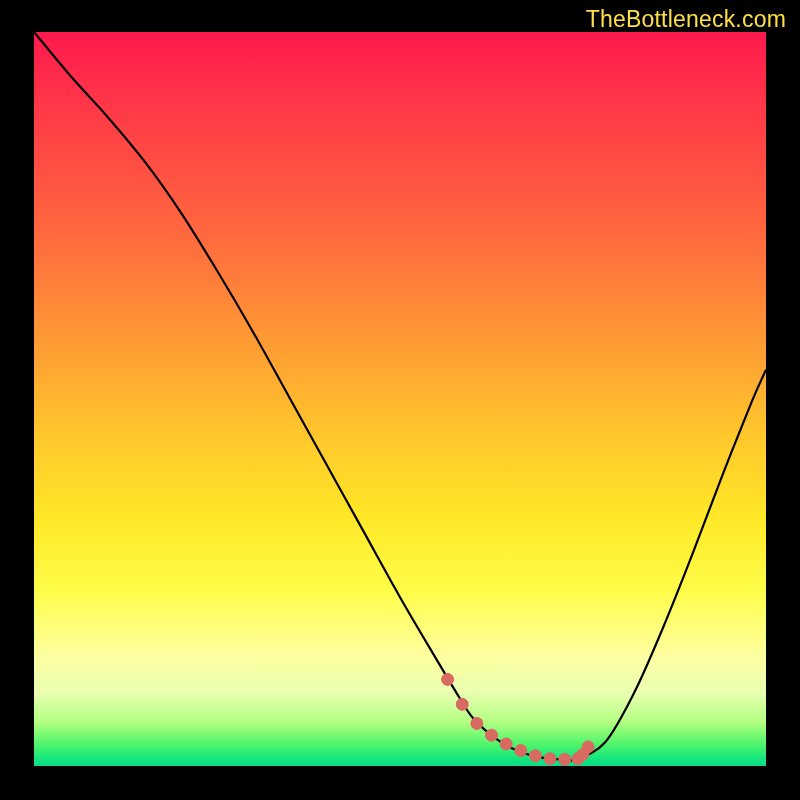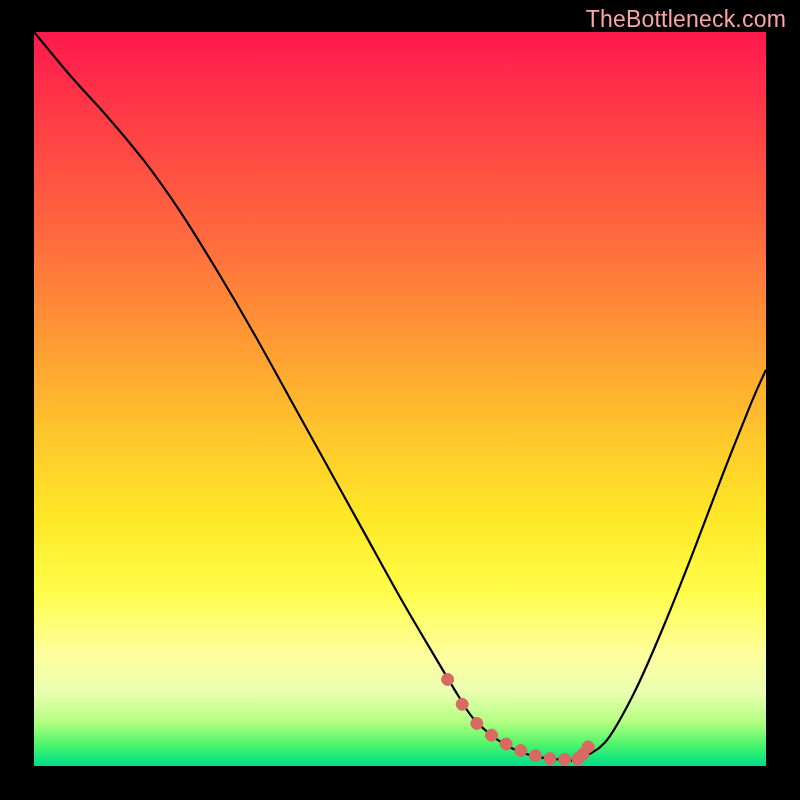--- a/index.html
+++ b/index.html
@@ -14,21 +14,21 @@
   .frame {
     position: relative;
     width: 800px;
     height: 800px;
     background: #000;
   }
   .watermark {
     position: absolute;
     top: 6px;
     right: 14px;
-    color: #fca5a5;
+    color: #fde047;
     font-size: 23px;
     font-weight: 400;
     letter-spacing: 0.2px;
     z-index: 10;
   }
   .plot-area {
     position: absolute;
     left: 34px;
     top: 32px;
     width: 732px;   

